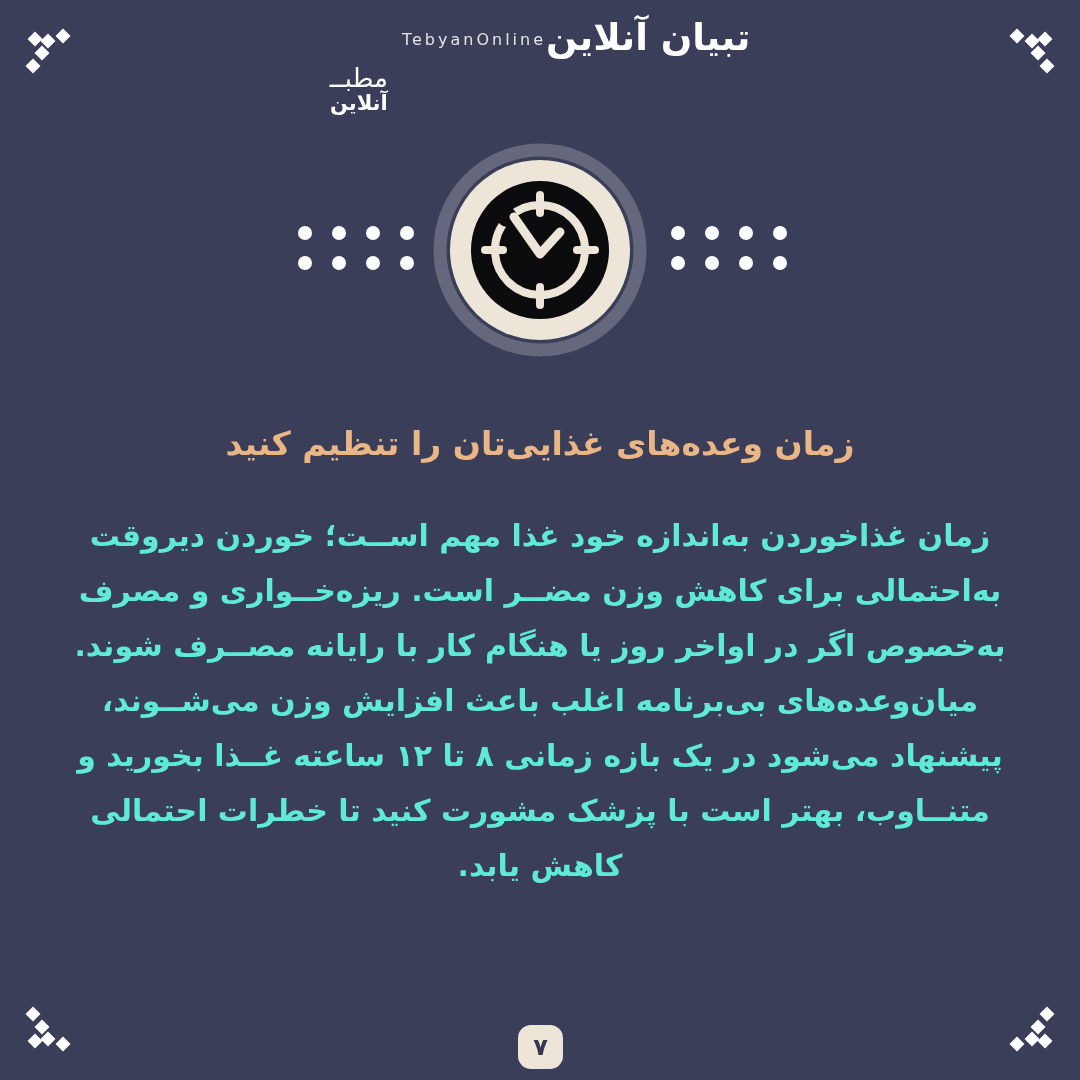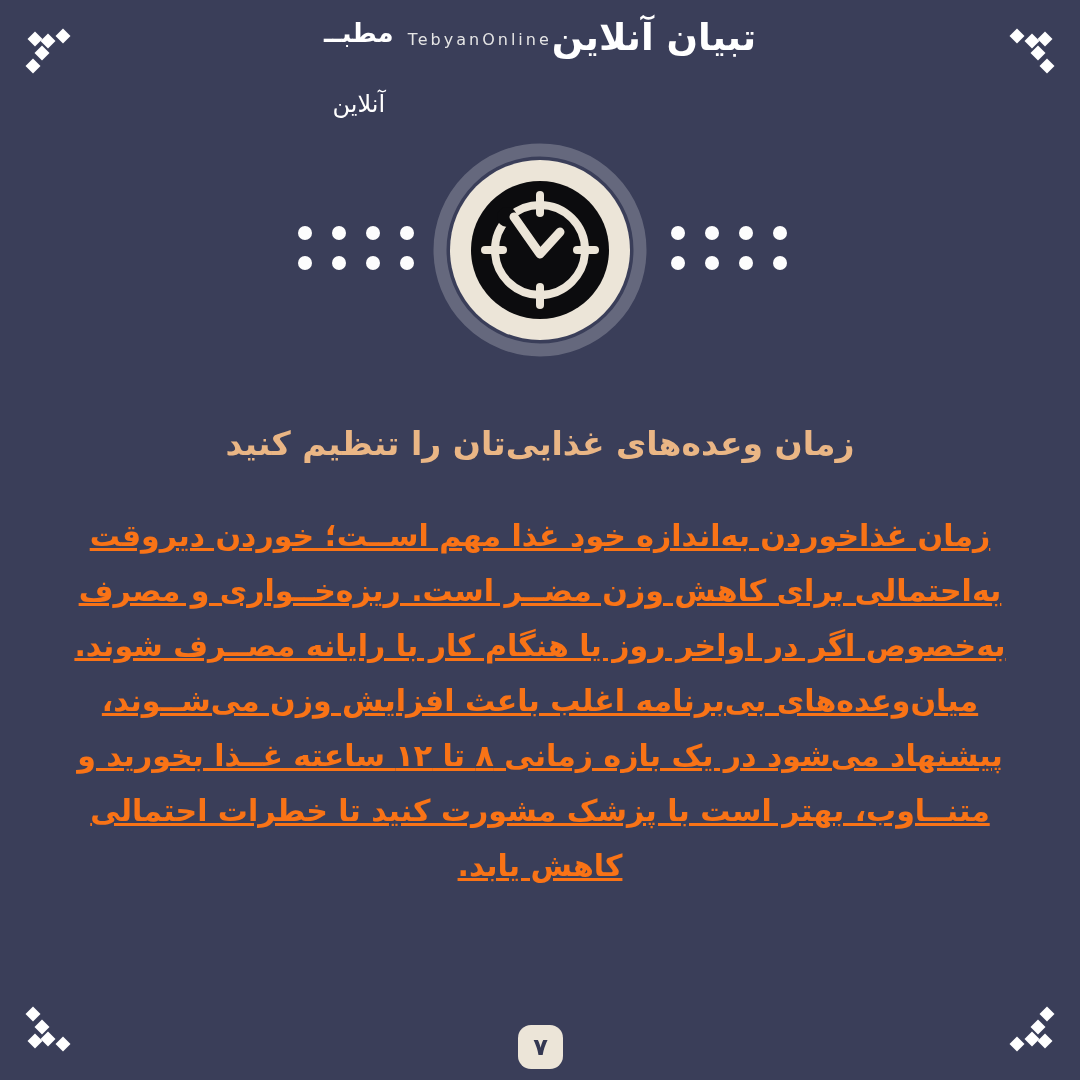--- a/index.html
+++ b/index.html
@@ -13,22 +13,22 @@
   
   .header{
     position:absolute;top:18px;left:0;width:100%;
     display:flex;justify-content:center;align-items:flex-start;
     direction:rtl;gap:14px;color:#ffffff;
   }
   .brand-main{display:flex;flex-direction:row;align-items:center;}
   .brand-fa{font-size:37px;font-weight:bold;line-height:1.1;letter-spacing:0;}
   .brand-en{font-size:16px;letter-spacing:3px;direction:ltr;margin-top:2px;color:#e5e5e5;}
   .brand-sub{display:flex;flex-direction:column;align-items:center;margin-top:2px;}
-  .brand-sub-1{font-size:26px;font-weight:bold;line-height:1.0;}
-  .brand-sub-2{font-size:24px;font-weight:normal;line-height:1.2;margin-top:44px;}
+  .brand-sub-1{font-size:26px;font-weight:normal;line-height:1.0;margin-top:45px;}
+  .brand-sub-2{font-size:21px;font-weight:bold;line-height:1.2;}
   
   .corner{position:absolute;width:70px;height:70px;}
   .corner svg{display:block;width:100%;height:100%;}
   .corner.tl{top:15px;left:15px;}
   .corner.tr{top:15px;right:15px;transform:scaleX(-1);}
   .corner.bl{bottom:15px;left:15px;transform:scaleY(-1);}
   .corner.br{bottom:15px;right:15px;transform:scale(-1,-1);}
   
   .clock-wrap{position:absolute;left:430px;top:140px;width:220px;height:220px;}
   .dot-grid{
@@ -41,21 +41,21 @@
   .dot{width:14px;height:14px;border-radius:50%;background:#fdfdfd;}
   
   .title{
     position:absolute;top:424px;left:0;width:100%;
     text-align:center;direction:rtl;
     color:#eab685;font-size:33px;font-weight:bold;
   }
   .body-text{
     position:absolute;top:508px;left:70px;right:70px;
     direction:rtl;text-align:center;
-    color:#f97316;font-size:30px;font-weight:bold;text-decoration:underline;
+    color:#5eead4;font-size:30px;font-weight:bold;
   }
   .body-line{height:55px;line-height:55px;white-space:nowrap;}
   
   .page-badge{
     position:absolute;left:518px;top:1025px;
     width:45px;height:44px;border-radius:13px;
     background:#ece5d8;color:#343852;
     display:flex;align-items:center;justify-content:center;
     font-size:24px;font-weight:bold;
   }

